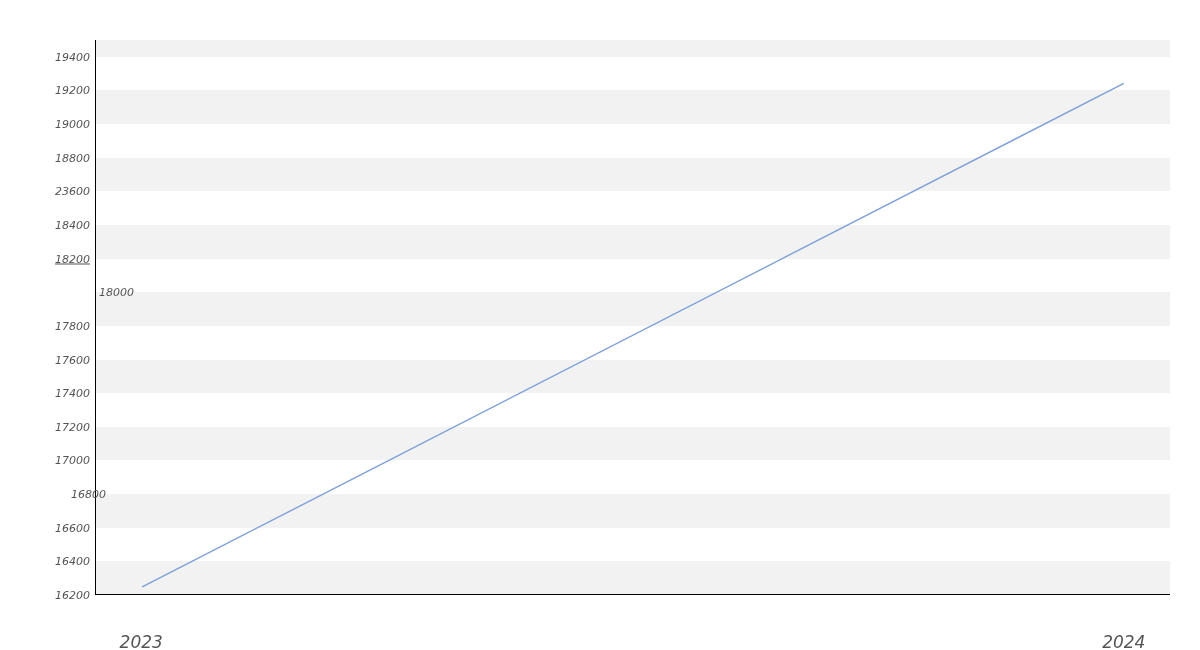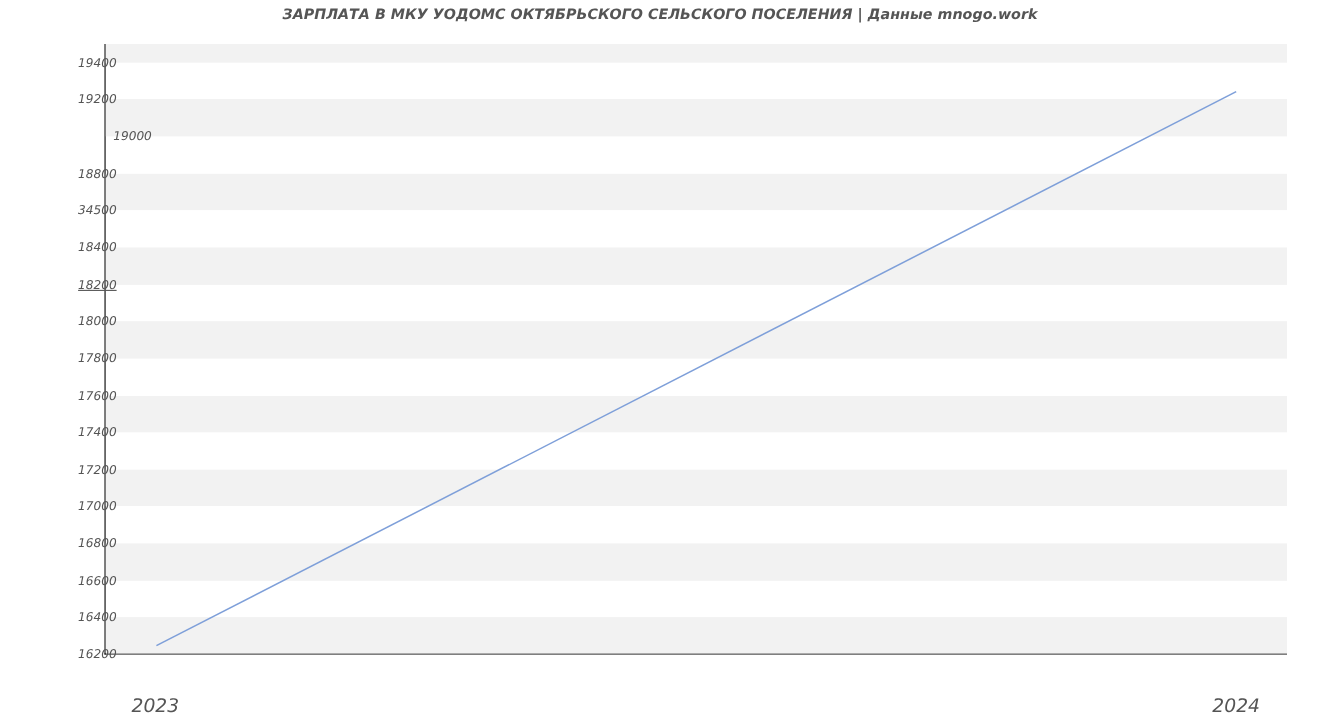--- a/index.html
+++ b/index.html
@@ -41,21 +41,21 @@
     overflow: hidden;
   }
   .grid-band {
     position: absolute;
     left: 0;
     width: 100%;
     background: #f2f2f2;
   }
   .y-tick {
     position: absolute;
-    left: 16px;
+    left: 0;
     width: 90px;
     text-align: right;
     font-size: 11px;
     transform: translateY(-50%);
   }
   .x-tick {
     position: absolute;
     font-size: 17px;
     top: 600px;
     transform: translateX(-50%);
@@ -71,53 +71,52 @@
   .series-line {
     fill: none;
     stroke: #7e9fd9;
     stroke-width: 1.4;
   }
 </style>
 </head>
 <body>
 
 <div class="chart-wrap">
-  <div class="title">ЗАРПЛАТА В МКУ УОДОМС ОКТЯБРЬСКОГО СЕЛЬСКОГО ПОСЕЛЕНИЯ | Данные mnogo.work</div>
 
   <div class="plot" id="plot">
       <div class="grid-band" style="top: 0px; height: 16.8182px;"></div>
       <div class="grid-band" style="top: 50.4545px; height: 33.6364px;"></div>
       <div class="grid-band" style="top: 117.727px; height: 33.6364px;"></div>
       <div class="grid-band" style="top: 185px; height: 33.6364px;"></div>
       <div class="grid-band" style="top: 252.273px; height: 33.6364px;"></div>
       <div class="grid-band" style="top: 319.545px; height: 33.6364px;"></div>
       <div class="grid-band" style="top: 386.818px; height: 33.6364px;"></div>
       <div class="grid-band" style="top: 454.091px; height: 33.6364px;"></div>
       <div class="grid-band" style="top: 521.364px; height: 33.6364px;"></div>
     <svg class="line-layer" id="line-layer" viewBox="0 0 1075 555" preserveAspectRatio="none">
       <path id="series-path" class="series-line" d="M46.22 547.94 L1028.77 43.39 "></path>
     </svg>
   </div>
 
   <div id="y-ticks">
       <div class="y-tick" style="top: 595px;">16200</div>
       <div class="y-tick" style="top: 561.364px;">16400</div>
       <div class="y-tick" style="top: 527.727px;">16600</div>
-      <div class="y-tick" style="top: 494.091px;">16800</div>
+      <div class="y-tick" style="top: 494.091px; padding-left: 16px;">16800</div>
       <div class="y-tick" style="top: 460.455px;">17000</div>
       <div class="y-tick" style="top: 426.818px;">17200</div>
       <div class="y-tick" style="top: 393.182px;">17400</div>
       <div class="y-tick" style="top: 359.545px;">17600</div>
       <div class="y-tick" style="top: 325.909px;">17800</div>
-      <div class="y-tick" style="top: 292.273px;">18000</div>
+      <div class="y-tick" style="top: 292.273px; padding-left: 44px;">18000</div>
       <div class="y-tick" style="top: 258.636px; text-decoration: underline;">18200</div>
       <div class="y-tick" style="top: 225px;">18400</div>
-      <div class="y-tick" style="top: 191.364px;">34500</div>
+      <div class="y-tick" style="top: 191.364px;">23600</div>
       <div class="y-tick" style="top: 157.727px;">18800</div>
-      <div class="y-tick" style="top: 124.091px; margin-left: 32px;">19000</div>
+      <div class="y-tick" style="top: 124.091px;">19000</div>
       <div class="y-tick" style="top: 90.4545px;">19200</div>
       <div class="y-tick" style="top: 56.8182px;">19400</div>
     </div>
   <div id="x-ticks">
       <div class="x-tick" style="left: 141.225px;">2023</div>
       <div class="x-tick" style="left: 1123.77px; text-align: center;">2024</div>
     </div>
 </div>
 
 </body></html>

